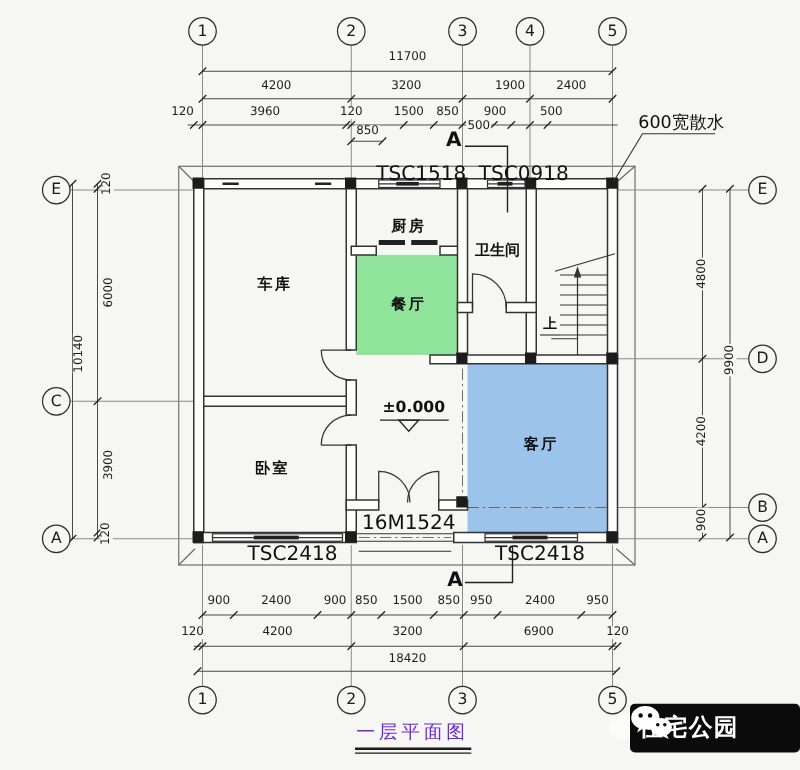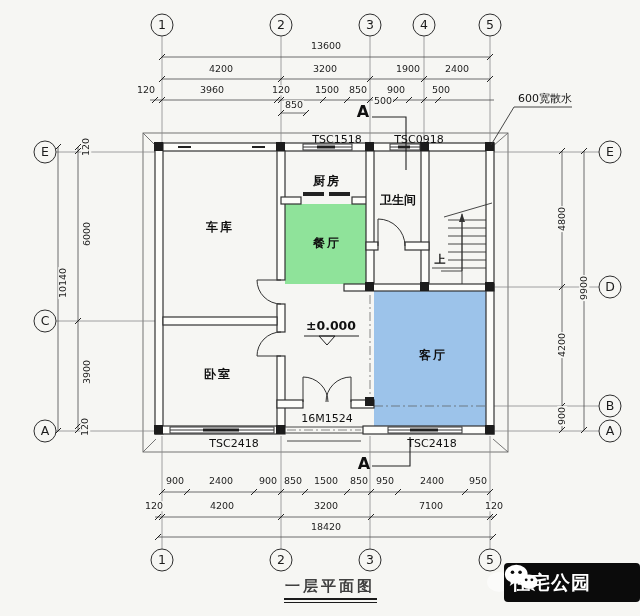--- a/index.html
+++ b/index.html
@@ -1,27 +1,27 @@
 <!DOCTYPE html>
 <html><head>
 <meta charset="utf-8">
 <style>
   html,body{margin:0;padding:0}
   .stage{position:relative;width:640px;height:616px;background:#f6f6f3;font-family:"DejaVu Sans",sans-serif;overflow:hidden}
   .stage svg{position:absolute;left:0;top:0}
   .dim{position:absolute;font-size:9.5px;color:#1d1d1d;background:#f6f6f3;padding:0 1px;white-space:nowrap;transform:translate(-50%,-50%);line-height:1}
   .dim.v{transform:translate(-50%,-50%) rotate(-90deg)}
   .room-lbl{position:absolute;font-size:12px;font-weight:bold;color:#101010;letter-spacing:2px;white-space:nowrap;transform:translate(-50%,-50%);line-height:1}
-  .tag{position:absolute;font-size:11px;color:#101010;white-space:nowrap;transform:translate(-50%,-50%);line-height:1}
-  .note{position:absolute;font-size:11px;color:#101010;white-space:nowrap;transform:translate(-50%,-50%);line-height:1}
+  .tag{position:absolute;font-size:16px;color:#101010;white-space:nowrap;transform:translate(-50%,-50%);line-height:1}
+  .note{position:absolute;font-size:14px;color:#101010;white-space:nowrap;transform:translate(-50%,-50%);line-height:1}
   .lvl{position:absolute;font-size:12.5px;font-weight:bold;color:#101010;white-space:nowrap;transform:translate(-50%,-50%);line-height:1}
   .sec{position:absolute;font-size:16px;font-weight:bold;color:#101010;transform:translate(-50%,-50%);line-height:1}
   .up{position:absolute;font-size:11px;font-weight:bold;color:#101010;transform:translate(-50%,-50%);line-height:1}
   .bubble{position:absolute;width:21px;height:21px;border:1.4px solid #2e2e2e;border-radius:50%;background:#f6f6f3;color:#1b1b1b;font-size:12.5px;display:flex;align-items:center;justify-content:center;transform:translate(-50%,-50%);line-height:1}
-  .title{position:absolute;left:330px;top:586px;font-size:15px;font-weight:bold;color:#404040;letter-spacing:3px;white-space:nowrap;transform:translate(-50%,-50%);line-height:1}
+  .title{position:absolute;left:330px;top:586px;font-size:15px;font-weight:normal;color:#6d28d9;letter-spacing:3px;white-space:nowrap;transform:translate(-50%,-50%);line-height:1}
   .title-u1{position:absolute;left:284px;top:598px;width:93px;height:2px;background:#1b1b1b}
   .title-u2{position:absolute;left:284px;top:602px;width:93px;height:1px;background:#1b1b1b}
   .watermark{position:absolute;left:504px;top:563px;width:136px;height:39px;border-radius:4px;display:flex;align-items:center;gap:5px;padding:0 0 0 7px;box-sizing:border-box}
   .wm-text{color:#fff;font-size:19px;font-weight:bold;letter-spacing:1px;white-space:nowrap;line-height:1}
   .wm-ghost{position:absolute;left:487px;top:572px;width:24px;height:20px;border-radius:50%;background:rgba(255,255,255,.55)}
 </style>
 </head>
 <body>
 
 <div class="stage" style="background-color: rgb(246, 246, 243);">
@@ -177,21 +177,21 @@
 <div class="bubble" style="left:370px;top:560px">3</div>
 <div class="bubble" style="left:490px;top:560px">5</div>
 <div class="bubble" style="left:45px;top:152px">E</div>
 <div class="bubble" style="left:45px;top:321px">C</div>
 <div class="bubble" style="left:45px;top:431px">A</div>
 <div class="bubble" style="left:610px;top:152px">E</div>
 <div class="bubble" style="left:610px;top:287px">D</div>
 <div class="bubble" style="left:610px;top:406px">B</div>
 <div class="bubble" style="left:610px;top:431px">A</div>
 
-<span class="dim" style="left:326px;top:46px">13600</span>
+<span class="dim" style="left:326px;top:46px">11700</span>
 <span class="dim" style="left:221px;top:69px">4200</span>
 <span class="dim" style="left:325px;top:69px">3200</span>
 <span class="dim" style="left:408px;top:69px">1900</span>
 <span class="dim" style="left:457px;top:69px">2400</span>
 <span class="dim" style="left:146px;top:90px">120</span>
 <span class="dim" style="left:212px;top:90px">3960</span>
 <span class="dim" style="left:281px;top:90px">120</span>
 <span class="dim" style="left:327px;top:90px">1500</span>
 <span class="dim" style="left:358px;top:90px">850</span>
 <span class="dim" style="left:396px;top:90px">900</span>
@@ -204,21 +204,21 @@
 <span class="dim" style="left:268px;top:481px">900</span>
 <span class="dim" style="left:293px;top:481px">850</span>
 <span class="dim" style="left:326px;top:481px">1500</span>
 <span class="dim" style="left:359px;top:481px">850</span>
 <span class="dim" style="left:385px;top:481px">950</span>
 <span class="dim" style="left:432px;top:481px">2400</span>
 <span class="dim" style="left:478px;top:481px">950</span>
 <span class="dim" style="left:154px;top:506px">120</span>
 <span class="dim" style="left:222px;top:506px">4200</span>
 <span class="dim" style="left:326px;top:506px">3200</span>
-<span class="dim" style="left:431px;top:506px">7100</span>
+<span class="dim" style="left:431px;top:506px">6900</span>
 <span class="dim" style="left:494px;top:506px">120</span>
 <span class="dim" style="left:326px;top:527px">18420</span>
 
 <span class="dim v" style="left:86px;top:147px">120</span>
 <span class="dim v" style="left:87px;top:234px">6000</span>
 <span class="dim v" style="left:63px;top:283px">10140</span>
 <span class="dim v" style="left:87px;top:372px">3900</span>
 <span class="dim v" style="left:85px;top:427px">120</span>
 
 <span class="dim v" style="left:562px;top:219px">4800</span>

